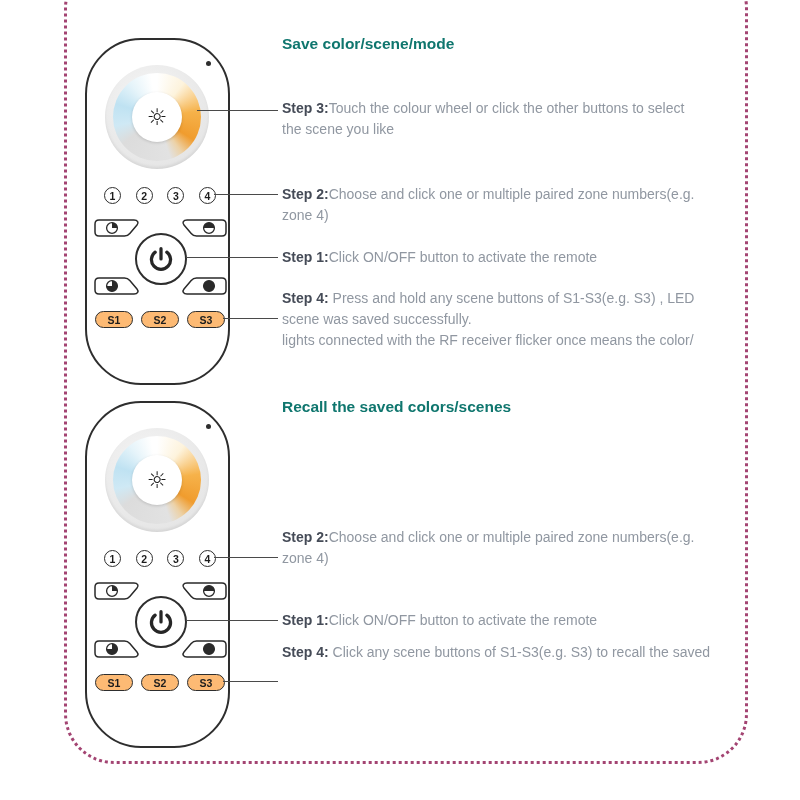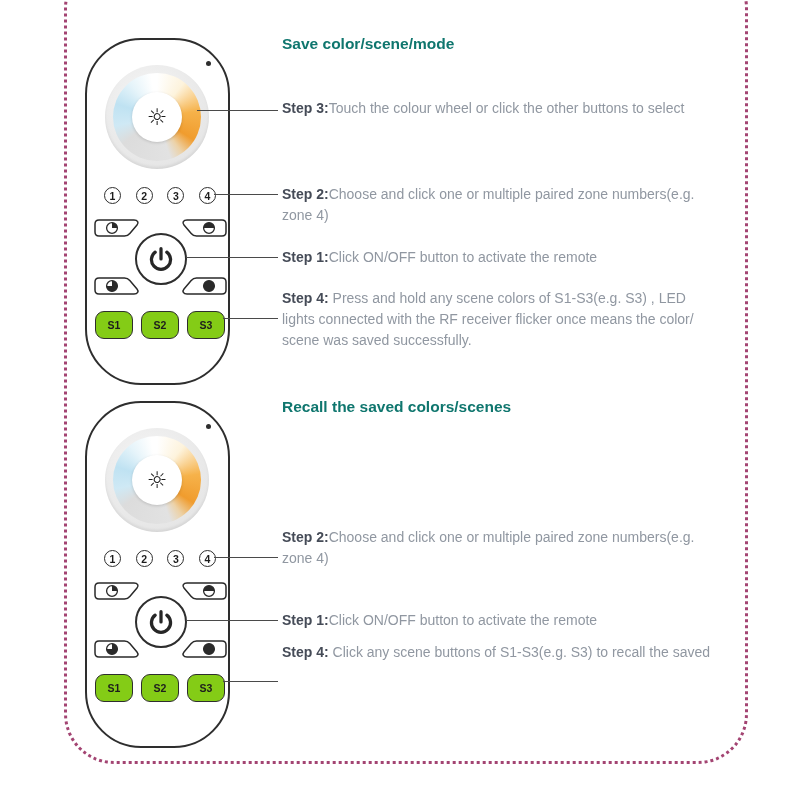--- a/index.html
+++ b/index.html
@@ -52,23 +52,23 @@
   .power-btn{
     position:absolute;left:48px;top:193px;width:52px;height:52px;box-sizing:border-box;
     border:2px solid #2e2e2e;border-radius:50%;background:#fff;
     display:flex;align-items:center;justify-content:center;z-index:2;
   }
   .scene-row{
     position:absolute;left:8px;top:271px;width:130px;
     display:flex;justify-content:space-between;
   }
   .scene-btn{
-    width:38px;height:28px;box-sizing:border-box;border:1.5px solid #2e2e2e;border-radius:9px;
+    width:38px;height:17px;box-sizing:border-box;border:1.5px solid #2e2e2e;border-radius:9px;
     display:flex;align-items:center;justify-content:center;
-    font-size:10.5px;font-weight:700;color:#1d1d1d;background:#84cc16;
+    font-size:10.5px;font-weight:700;color:#1d1d1d;background:#fdba74;
   }
   
   .sec-heading{
     position:absolute;left:282px;font-size:15.5px;font-weight:700;color:#0f766e;
   }
   .step{
     position:absolute;left:282px;width:470px;font-size:14px;line-height:21px;color:#9097a1;
   }
   .step .lbl{font-weight:700;color:#454b57;}
   
@@ -192,35 +192,36 @@
 <div class="cline" style="left:186px;top:257px;width:92px"></div>
 <div class="cline" style="left:223px;top:318px;width:55px"></div>
 <div class="cline" style="left:214px;top:557px;width:64px"></div>
 <div class="cline" style="left:186px;top:620px;width:92px"></div>
 <div class="cline" style="left:223px;top:681px;width:55px"></div>
 
 <div class="sec-heading" style="top:35px">Save color/scene/mode</div>
 
 <div class="step" style="top:98px">
   <span class="lbl">Step 3:</span><span>Touch the colour wheel or click the other buttons to select</span>
+  <div>the scene you like</div>
 </div>
 
 <div class="step" style="top:184px">
   <span class="lbl">Step 2:</span><span>Choose and click one or multiple paired zone numbers(e.g.</span>
   <div>zone 4)</div>
 </div>
 
 <div class="step" style="top:247px">
   <span class="lbl">Step 1:</span><span>Click ON/OFF button to activate the remote</span>
 </div>
 
 <div class="step" style="top:288px">
-  <span class="lbl">Step 4:</span><span> Press and hold any scene colors of S1-S3(e.g. S3) , LED</span>
+  <span class="lbl">Step 4:</span><span> Press and hold any scene buttons of S1-S3(e.g. S3) , LED</span>
+  <div>scene was saved successfully.</div>
   <div>lights connected with the RF receiver flicker once means the color/</div>
-  <div>scene was saved successfully.</div>
 </div>
 
 <div class="sec-heading" style="top:398px">Recall the saved colors/scenes</div>
 
 <div class="step" style="top:527px">
   <span class="lbl">Step 2:</span><span>Choose and click one or multiple paired zone numbers(e.g.</span>
   <div>zone 4)</div>
 </div>
 
 <div class="step" style="top:610px">

